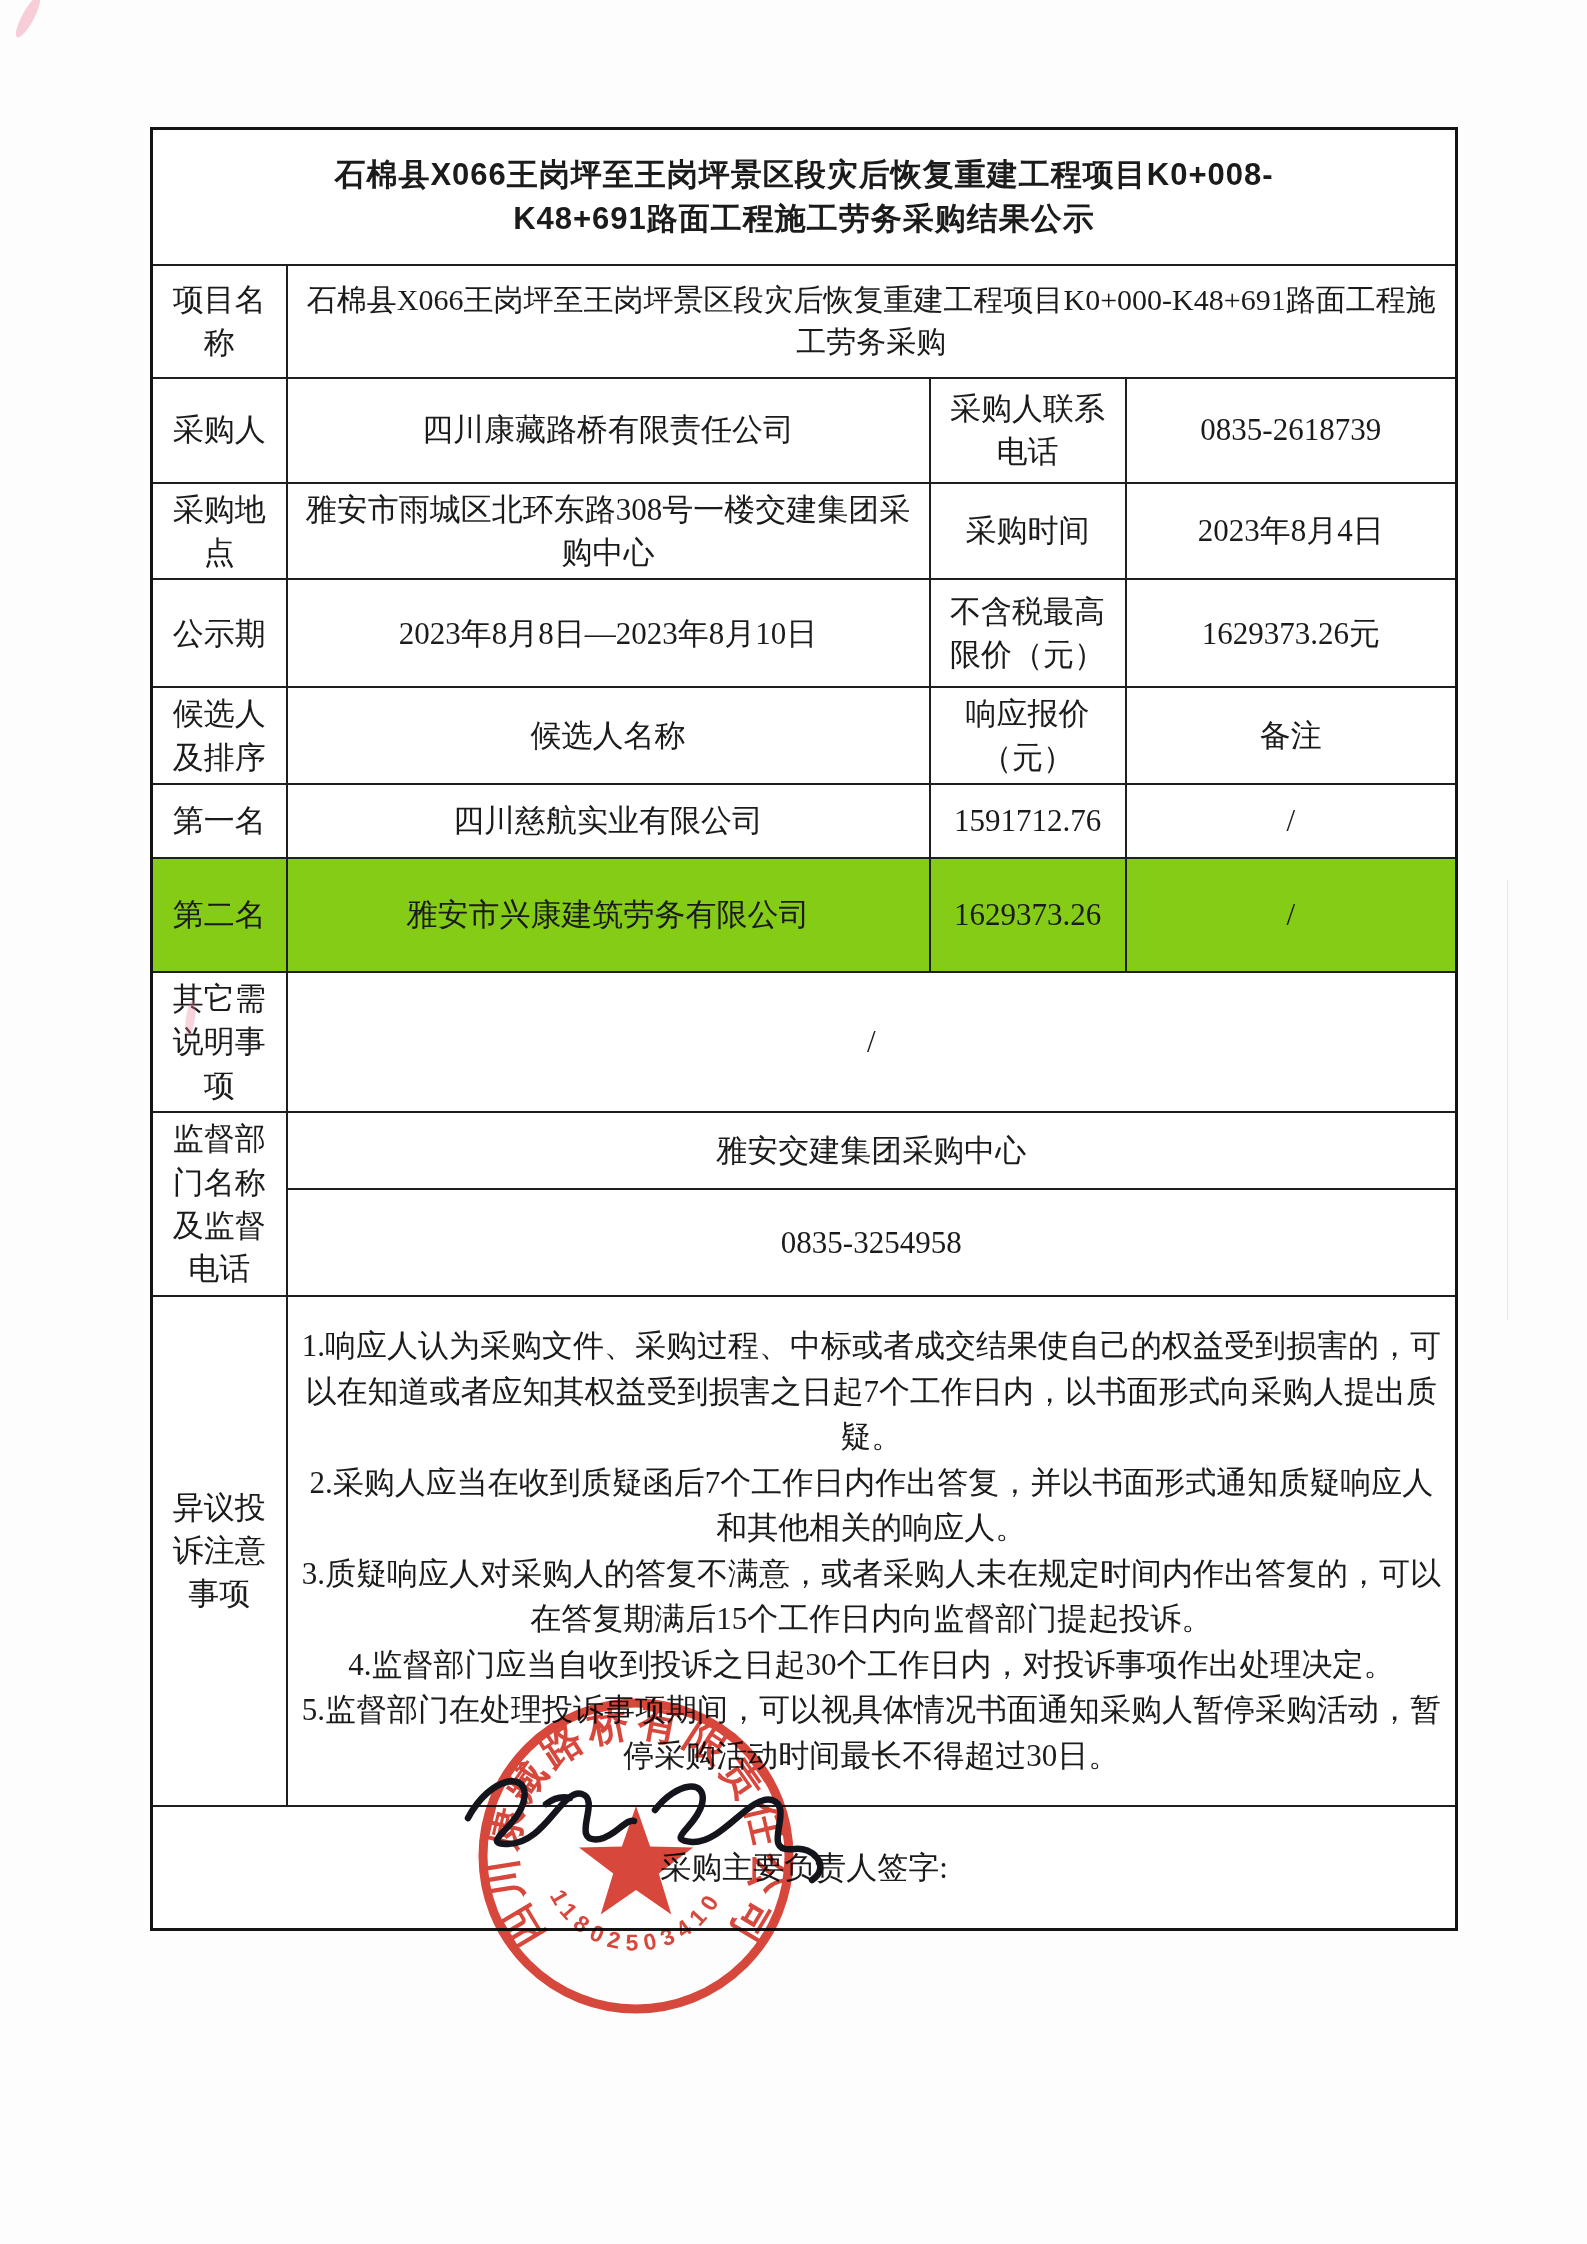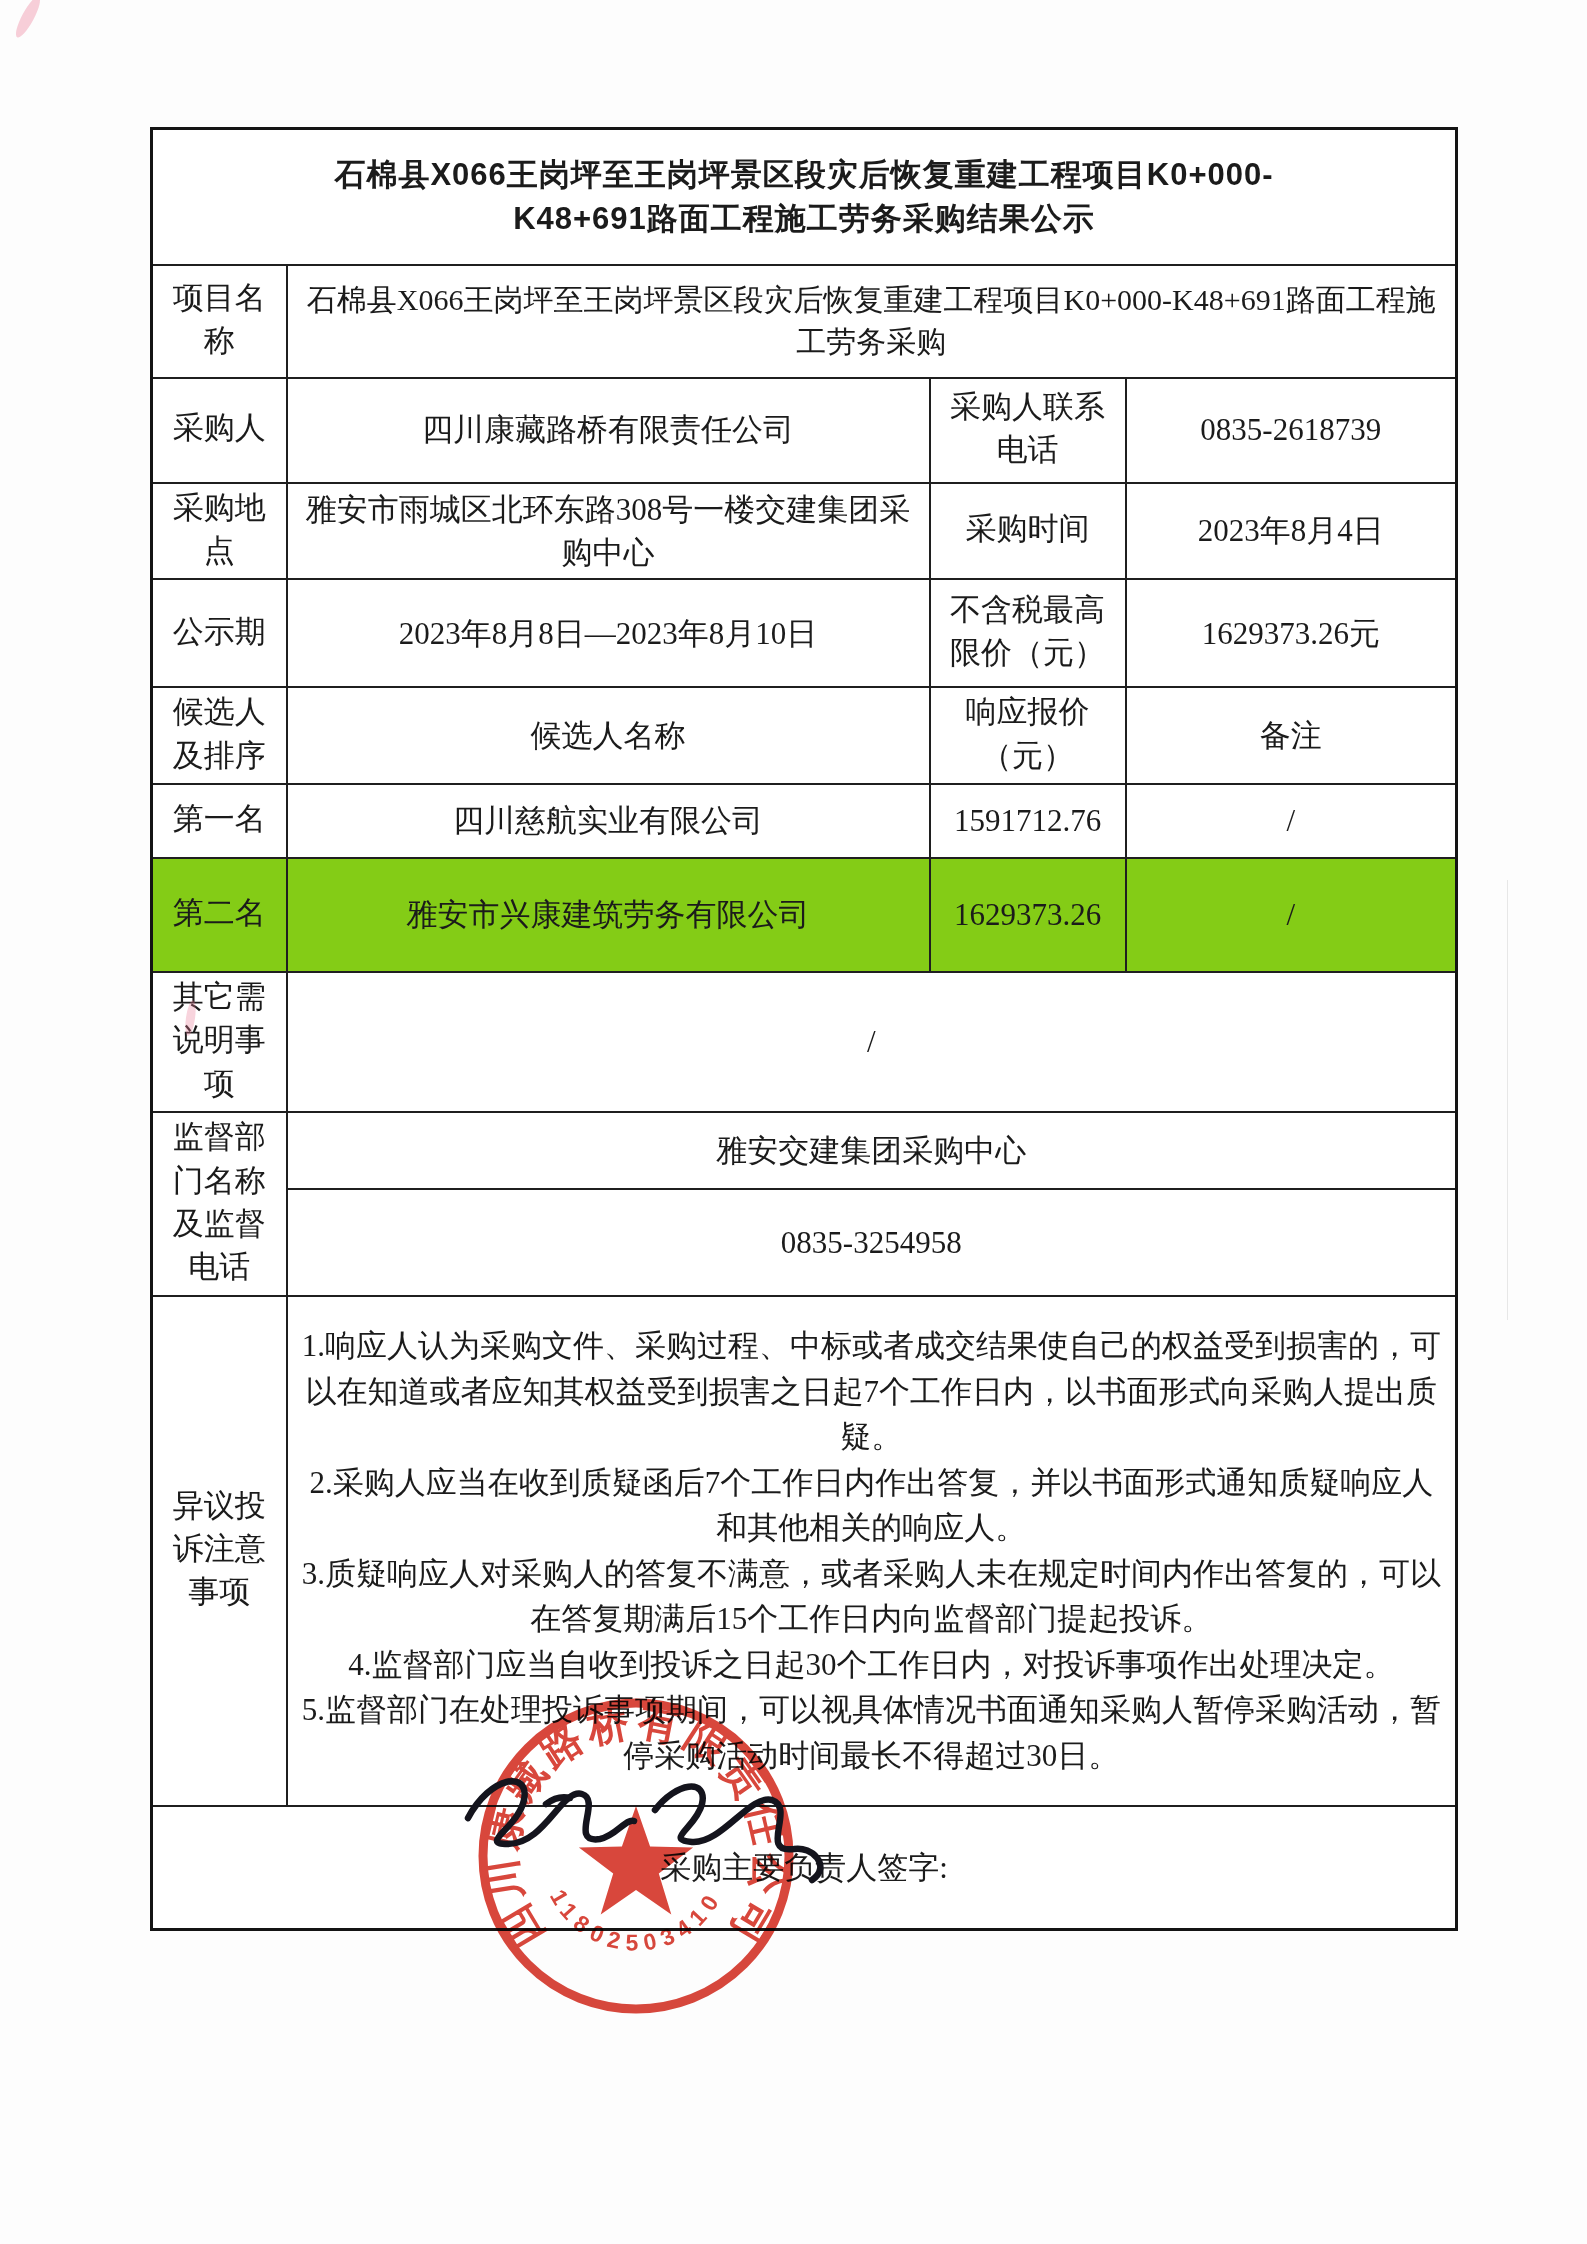--- a/index.html
+++ b/index.html
@@ -27,21 +27,21 @@
     word-break:break-all;
     color:#1b1b1b;
   }
   table.doc{border:3px solid #141414;}
 
   td.title-cell{
     font-family:"Liberation Sans","DejaVu Sans",sans-serif;
     font-weight:700;font-size:42px;line-height:1.45;
     white-space:pre-line;letter-spacing:1px;
   }
-  td.label{padding:4px 2px;font-family:Liberation Mono, monospace;}
+  td.label{padding:4px 2px;}
   td.left{text-align:left;}
   td.preline{white-space:pre-line;}
   tr.shaded td{background:#84cc16;}
   td.objection-text{text-align:left;padding:10px 12px;}
   .obj-item{font-size:31px;line-height:1.47;}
   td.sign-cell{text-align:left;padding-left:10px;font-size:32px;}
 
   
   .stamp{
     position:absolute;left:471px;top:1691px;width:330px;height:330px;
@@ -66,21 +66,21 @@
   <table class="doc">
     <colgroup>
       <col style="width:135px">
         <col style="width:643px">
         <col style="width:196px">
         <col style="width:331px">
     </colgroup>
 
     <tbody>
         <tr style="height:136px">
-      <td colspan="4" class="title-cell">石棉县X066王岗坪至王岗坪景区段灾后恢复重建工程项目K0+000-
+      <td colspan="4" class="title-cell">石棉县X066王岗坪至王岗坪景区段灾后恢复重建工程项目K0+008-
 K48+691路面工程施工劳务采购结果公示</td>
     </tr>
 
     <tr style="height:113px">
       <td class="label">项目名称</td>
       <td colspan="3" style="font-size:30px">石棉县X066王岗坪至王岗坪景区段灾后恢复重建工程项目K0+000-K48+691路面工程施工劳务采购</td>
     </tr>
 
     <tr style="height:105px">
       <td class="label">采购人</td>

